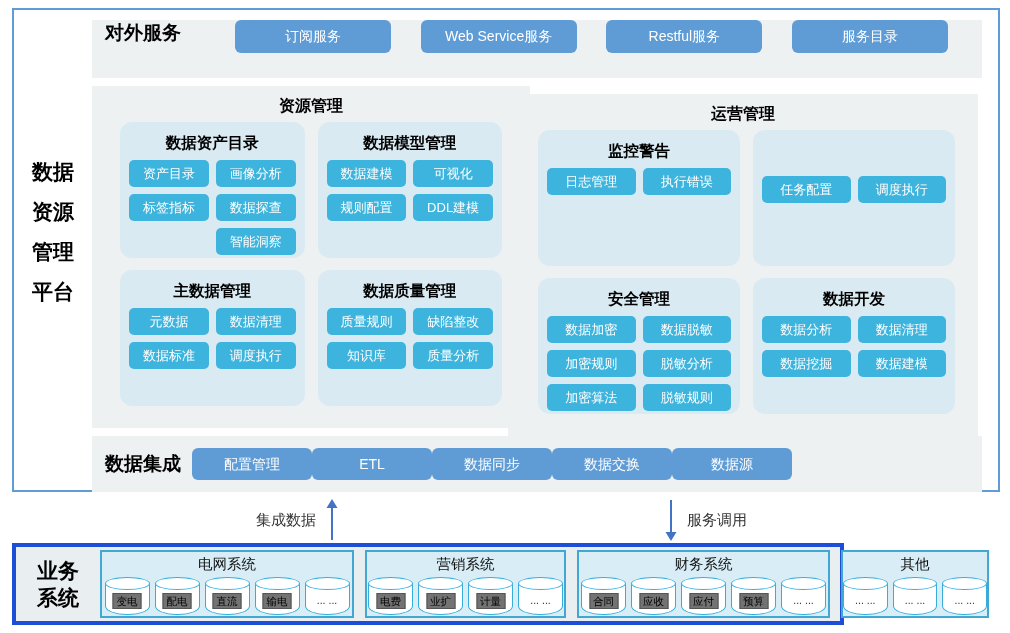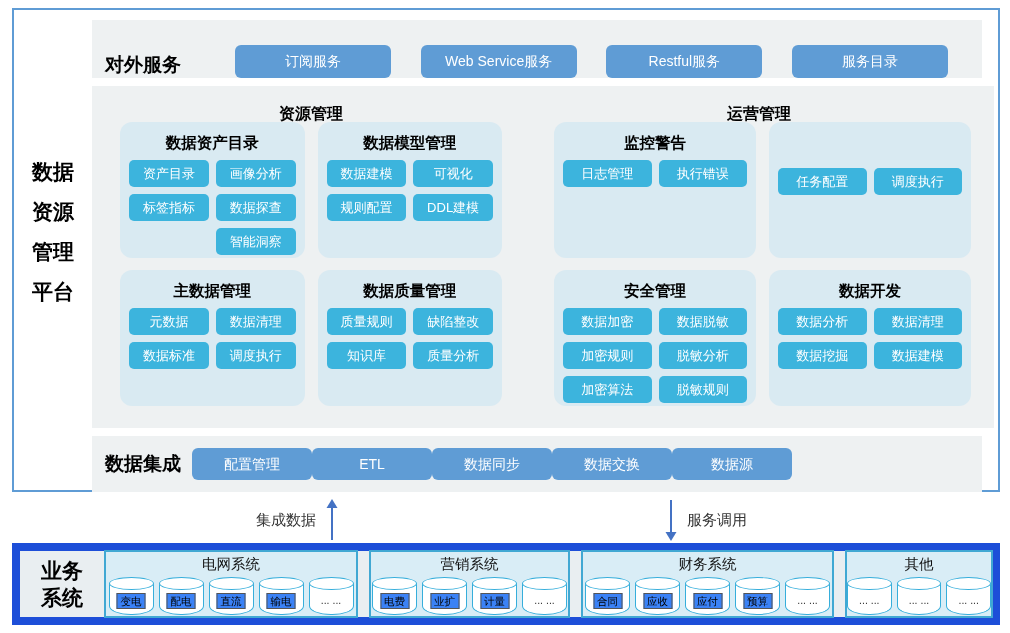--- a/index.html
+++ b/index.html
@@ -4,30 +4,30 @@
 <style>
   * { margin:0; padding:0; box-sizing:border-box; }
   body { background:#fff; font-family:"Liberation Sans", sans-serif; }
   .page { position:relative; width:1010px; height:633px; background:#fff; overflow:hidden; }
 
   
   .outer-box { position:absolute; left:12px; top:8px; width:988px; height:484px; border:2px solid #5f9cd5; background:#fff; }
   .side-title { position:absolute; left:20px; top:152px; width:66px; text-align:center; font-weight:bold; font-size:21px; line-height:40px; color:#000; }
 
   
-  .svc-bar { position:absolute; left:92px; top:20px; width:890px; height:58px; background:#eef1f2; display:flex; align-items:flex-end; }
+  .svc-bar { position:absolute; left:92px; top:20px; width:890px; height:58px; background:#eef1f2; display:flex; align-items:flex-start; }
   .bar-label { font-size:19px; font-weight:bold; color:#000; margin-left:13px; width:118px; flex:none; }
   .svc-btns { flex:1; display:flex; justify-content:space-between; padding-left:12px; padding-right:34px; }
   .btn-blue { background:#5f9cd5; color:#fff; font-size:14px; height:33px; line-height:33px; text-align:center; border-radius:6px; width:156px; }
 
   
   .panel { position:absolute; top:86px; height:342px; background:#eef1f2; }
   .panel-res { left:92px; width:438px; }
-  .panel-ops { left:524px; width:470px; }
-  .panel-title { text-align:center; font-weight:bold; font-size:16px; color:#000; padding-top:18px; height:36px; }
+  .panel-ops { left:508px; width:470px;margin-top:8px; }
+  .panel-title { text-align:center; font-weight:bold; font-size:16px; color:#000; padding-top:10px; height:36px; }
   .cards { display:grid; grid-template-columns:1fr 1fr; grid-auto-rows:136px; gap:12px 13px; }
   .panel-res .cards { padding:0 28px 0 28px; }
   .panel-ops .cards { padding:0 23px 0 30px; }
   .card { background:#d9eaf2; border-radius:12px; padding-top:8px; }
   .card-title { text-align:center; font-weight:bold; font-size:15.5px; color:#000; height:30px; line-height:26px; }
   .card.no-title { padding-top:46px; }
   .card-btns { display:grid; grid-template-columns:1fr 1fr; gap:7px; padding:0 9px; }
   .btn-cyan { background:#3cb4dd; color:#fff; font-size:13px; height:27px; line-height:27px; text-align:center; border-radius:5px; overflow:hidden; white-space:nowrap; }
   .c2 { grid-column:2; }
 
@@ -37,31 +37,31 @@
   .int-btns { flex:1; display:flex; justify-content:flex-start; padding-right:32px; }
   .btn-blue.int { width:120px; height:32px; line-height:32px; }
 
   
   .flow { position:absolute; top:499px; display:flex; align-items:center; gap:9px; height:42px; }
   .flow-up { left:256px; }
   .flow-down { left:664px; }
   .flow-label { font-size:15px; color:#333;text-align:center; }
 
   
-  .biz-box { position:absolute; left:12px; top:543px; width:988px; height:82px; border:8px solid #1d4ed8; background:#e9eef1; display:flex; align-items:center; }
+  .biz-box { position:absolute; left:12px; top:543px; width:832px; height:82px; border:4px solid #1d4ed8; background:#e9eef1; display:flex; align-items:center; }
   .biz-label { width:84px; flex:none; text-align:center; font-weight:bold; font-size:21px; line-height:27px; color:#000; }
   .biz-groups { flex:1; display:flex; gap:11px; align-items:center; height:68px; }
   .group { background:#d9edf6; border:2px solid #41a8d3; height:68px; }
   .g0 { width:254px; } .g1 { width:201px; } .g2 { width:253px; } .g3 { width:148px; }
   .group-title { text-align:center; font-size:14.5px; color:#111; padding-top:3px; height:22px; }
   .group-dbs { display:flex; justify-content:center; gap:5px; margin-top:3px; }
   .db { position:relative; width:45px; height:38px; }
   .db-top { position:absolute; left:0; top:0; width:100%; height:13px; border:1.5px solid #36aedb; border-radius:50%; background:#fff; z-index:2; }
   .db-body { position:absolute; left:0; top:6px; width:100%; bottom:0; border:1.5px solid #36aedb; border-top:none; border-radius:0 0 22px 22px / 0 0 9px 9px; background:#fff; z-index:1; }
-  .db-label { position:absolute; left:50%; top:16px; transform:translateX(-50%); background:#3b82f6; border:1px solid #555; font-size:10.5px; line-height:14px; padding:0 3px; white-space:nowrap; z-index:3; color:#000; }
+  .db-label { position:absolute; left:50%; top:16px; transform:translateX(-50%); background:#737373; border:1px solid #555; font-size:10.5px; line-height:14px; padding:0 3px; white-space:nowrap; z-index:3; color:#000; }
   .db-label.dots { border:none; background:transparent; color:#333; }
 </style>
 </head>
 <body>
 
 <div class="page">
 
   <div class="outer-box"></div>
 
   <div class="side-title">

